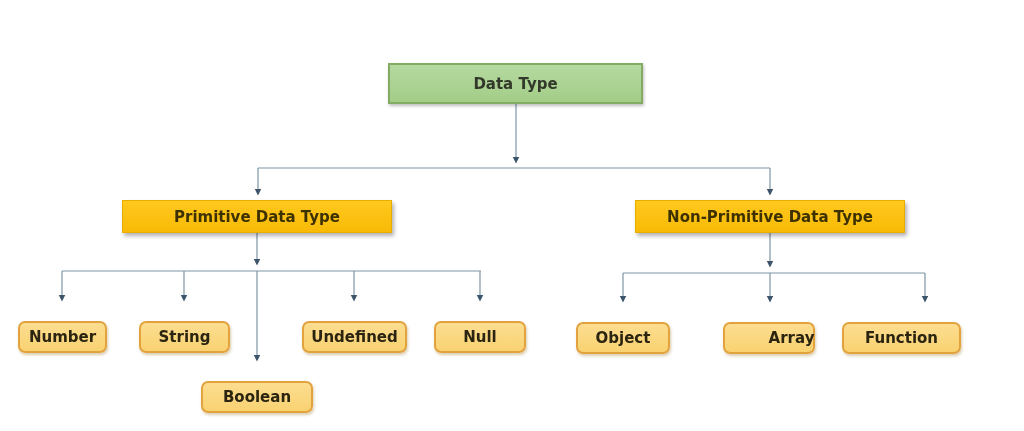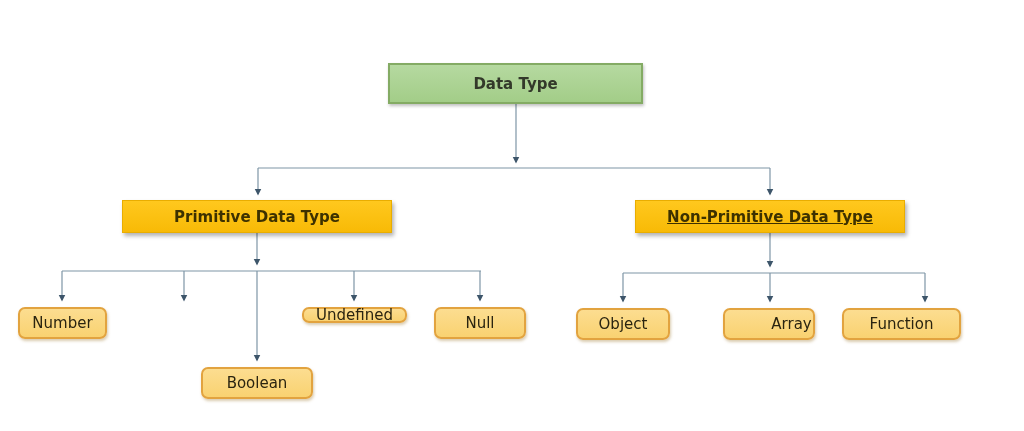--- a/index.html
+++ b/index.html
@@ -48,22 +48,23 @@
     color: #3d3100;
     font-weight: bold;
     font-size: 15px;
   }
   .leaf-node {
     background: linear-gradient(180deg, #fcdd90 0%, #f9d271 100%);
     border: 2px solid #e2a33f;
     border-radius: 7px;
     box-shadow: 1px 2px 3px rgba(150, 110, 30, 0.35);
     color: #2a2410;
-    font-weight: 400;
+    font-weight: 700;
     font-size: 15px;
+    margin-top: 14px;
   }
 </style>
 </head>
 <body>
 
 <div class="diagram">
 
   <svg class="connectors" width="1024" height="431" viewBox="0 0 1024 431" xmlns="http://www.w3.org/2000/svg">
     <defs>
       <marker id="arrow" markerWidth="8" markerHeight="8" refX="5.5" refY="3.5" orient="auto" markerUnits="userSpaceOnUse">
@@ -89,24 +90,25 @@
       <path d="M623,273 L925,273"></path>
       <path d="M623,273 L623,301" marker-end="url(#arrow)"></path>
       <path d="M770,273 L770,301" marker-end="url(#arrow)"></path>
       <path d="M925,273 L925,301" marker-end="url(#arrow)"></path>
     </g>
   </svg>
 
   <div class="node root-node" style="left:388px; top:63px; width:255px; height:41px;">Data Type</div>
 
   <div class="node branch-node" style="left:122px; top:200px; width:270px; height:33px;">Primitive Data Type</div>
-  <div class="node branch-node" style="left:635px; top:200px; width:270px; height:33px;text-decoration:underline;">Non-Primitive Data Type</div>
+  <div class="node branch-node" style="left:635px; top:200px; width:270px; height:33px;">Non-Primitive Data Type</div>
 
   <div class="node leaf-node" style="left:18px; top:307px; width:89px; height:32px;">Number</div>
-  <div class="node leaf-node" style="left:302px; top:307px; width:105px; height:16px;">Undefined</div>
+  <div class="node leaf-node" style="left:139px; top:307px; width:91px; height:32px;">String</div>
+  <div class="node leaf-node" style="left:302px; top:307px; width:105px; height:32px;">Undefined</div>
   <div class="node leaf-node" style="left:434px; top:307px; width:92px; height:32px;text-align:center;">Null</div>
   <div class="node leaf-node" style="left:201px; top:367px; width:112px; height:32px;">Boolean</div>
 
   <div class="node leaf-node" style="left:576px; top:308px; width:94px; height:32px;">Object</div>
   <div class="node leaf-node" style="left:723px; top:308px; width:92px; height:32px;padding-left:45px;">Array</div>
   <div class="node leaf-node" style="left:842px; top:308px; width:119px; height:32px;">Function</div>
 
 </div>
 
 </body></html>

